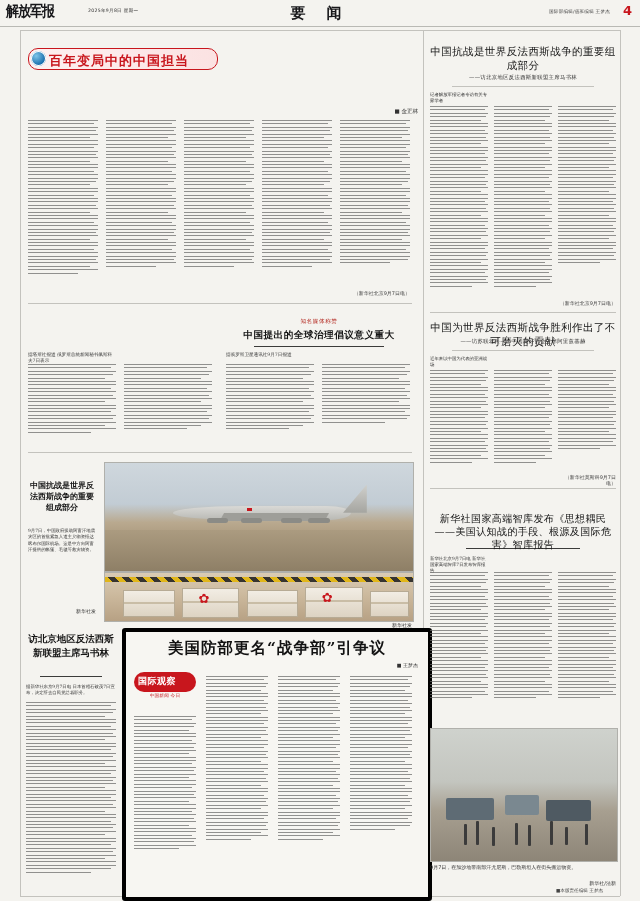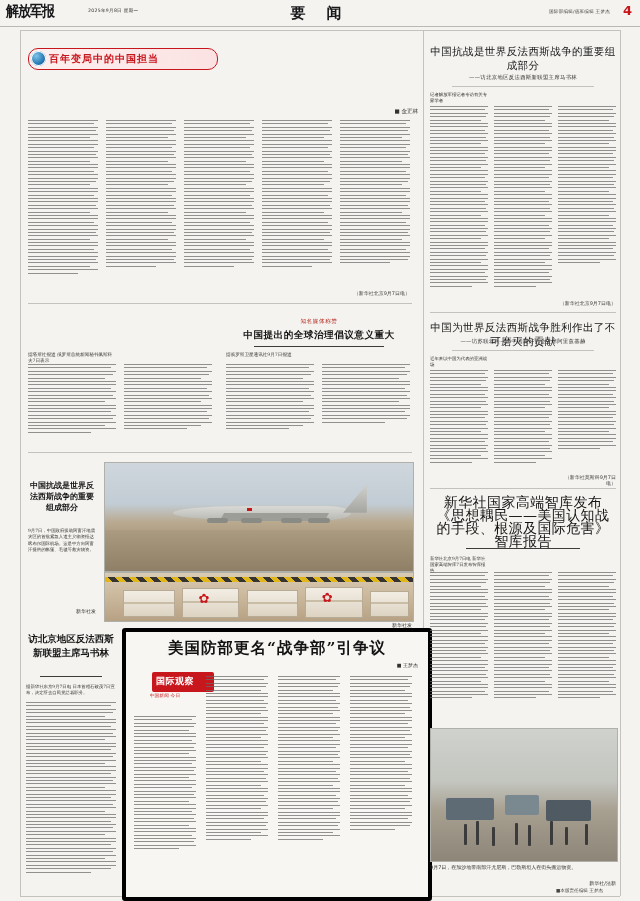--- a/index.html
+++ b/index.html
@@ -71,21 +71,21 @@
     position:absolute;left:28px;top:48px;width:188px;height:20px;
     border:1px solid #c8161d;border-radius:10px;
     background:linear-gradient(90deg,#fdf0f0,#fbe2e2);
   }
   .lead-banner .globe{
     position:absolute;left:2px;top:2px;width:15px;height:15px;border-radius:50%;
     background:radial-gradient(circle at 35% 33%, #7fc5e8, #1b6fae 65%, #0d4d7d);
     box-shadow:0 0 0 1px #fff inset;
   }
   .lead-banner .btxt{
-    position:absolute;left:20px;top:3px;font-size:10px;font-weight:bold;
+    position:absolute;left:20px;top:3px;font-size:13px;font-weight:bold;
     color:#c8161d;letter-spacing:1px;
     font-family:"DejaVu Serif","Liberation Serif",serif;
   }
   .lead-head{
     position:absolute;left:28px;top:74px;width:390px;
     font-size:23px;font-weight:bold;letter-spacing:1px;line-height:28px;
     color:#141414;
     font-family:"DejaVu Serif","Liberation Serif",serif;
   }
   .lead-byline{
@@ -193,21 +193,21 @@
   .redbox-head{
     position:absolute;left:0;top:6px;width:100%;text-align:center;
     font-size:15.5px;font-weight:bold;color:#121212;letter-spacing:1px;
     font-family:"DejaVu Serif","Liberation Serif",serif;
   }
   .redbox-byline{
     position:absolute;right:10px;top:30px;font-size:5px;color:#333;
   }
   .gj-badge{
     position:absolute;left:8px;top:40px;width:62px;height:20px;
-    background:#c8161d;border-radius:2px;margin-left:18px;
+    background:#c8161d;border-radius:10px;
   }
   .gj-badge .t1{
     position:absolute;left:4px;top:3px;font-size:9px;font-weight:bold;color:#fff;
     letter-spacing:.5px;font-family:"DejaVu Serif","Liberation Serif",serif;
   }
   .gj-sub{
     position:absolute;left:8px;top:61px;width:62px;text-align:center;
     font-size:4.6px;color:#c8161d;letter-spacing:.2px;
   }
   .sig{
@@ -1131,21 +1131,21 @@
       <div class="tline s2"></div>
       <div class="tline s2"></div>
       <div class="tline s1"></div>
       <div class="tline s2"></div>
       <div class="tline s5"></div>
   </div>
   <div class="rbyline" style="position:absolute;left:558px;top:474px;width:58px;">（新华社莫斯科9月7日电）</div>
 
   <div class="hrule" style="left:430px;top:488px;width:186px;"></div>
 
-  <div class="rhead cjk" style="position:absolute;left:430px;top:496px;width:186px;font-size:14px;line-height:13px;">新华社国家高端智库发布《思想耦民——美国认知战的手段、根源及国际危害》智库报告</div>
+  <div class="rhead cjk" style="position:absolute;left:430px;top:512px;width:186px;font-size:10px;line-height:13px;">新华社国家高端智库发布《思想耦民——美国认知战的手段、根源及国际危害》智库报告</div>
   <div class="dashline" style="position:absolute;left:466px;top:548px;width:114px;"></div>
   <div class="cjk" style="position:absolute;left:430px;top:556px;width:58px;font-size:4.4px;line-height:6px;color:#333;">新华社北京9月7日电 新华社国家高端智库7日发布智库报告</div>
 
   <div class="tcol" style="left:430px;top:572px;width:58px;height:148px;">
     <div class="tline s2"></div>
       <div class="tline s1"></div>
       <div class="tline s2"></div>
       <div class="tline s4"></div>
       <div class="tline s3"></div>
       <div class="tline s2"></div>

